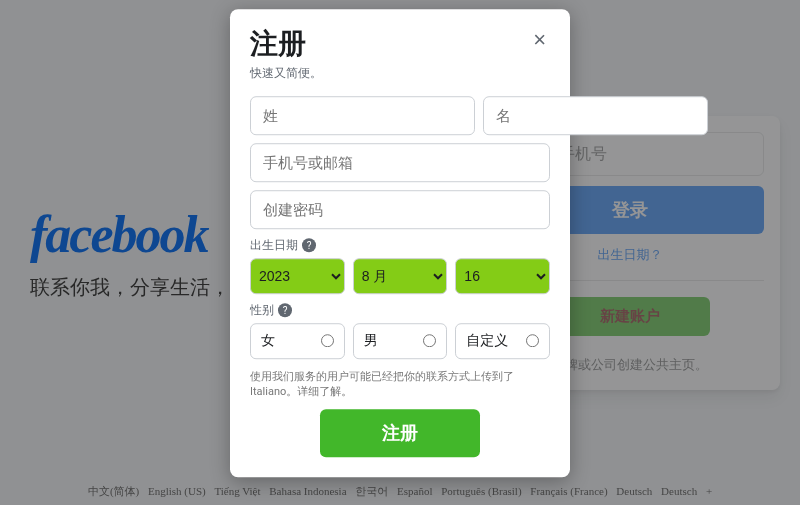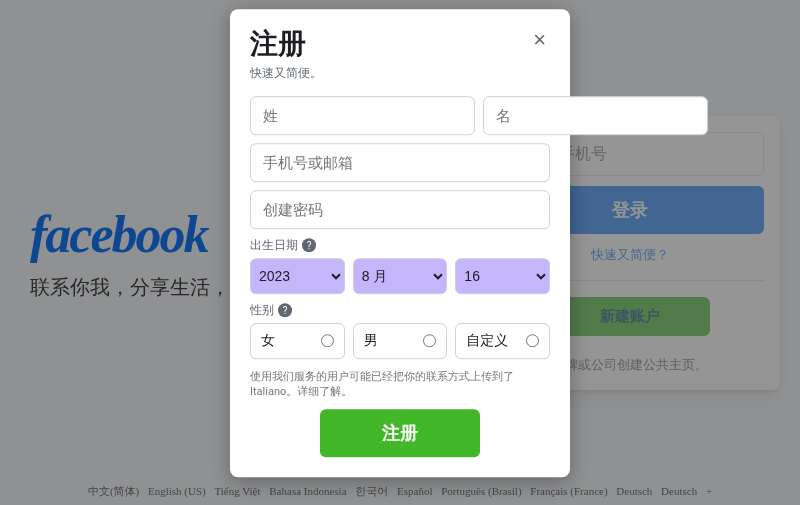--- a/index.html
+++ b/index.html
@@ -99,21 +99,21 @@
       border-top: 1px solid #ddd;
       margin-bottom: 16px;
     }
 
     .create-btn {
       display: block;
       width: 160px;
       margin: 4px auto;
       padding: 10px 16px;
       background: #42b72a;
-      color: #0c4a6e;
+      color: #7f1d1d;
       border: none;
       border-radius: 6px;
       font-size: 15px;
       font-weight: bold;
       cursor: pointer;
       text-align: center;
     }
 
     .brand-text {
       text-align: center;
@@ -229,21 +229,21 @@
       margin-bottom: 8px;
     }
 
     .dob-row select {
       flex: 1;
       padding: 8px 4px;
       border: 1px solid #ccd0d5;
       border-radius: 6px;
       font-size: 14px;
       color: #1c1e21;
-      background: #c4b5fd;
+      background: #84cc16;
       cursor: pointer;
     }
 
     .gender-row {
       display: flex;
       gap: 8px;
       margin-bottom: 10px;
     }
 
     .gender-option {
@@ -315,21 +315,21 @@
 <div class="bg-page">
 
   <div class="bg-left">
     <div class="fb-logo">facebook</div>
     <div class="fb-tagline">联系你我，分享生活，</div>
   </div>
 
   <div class="bg-right">
     <input class="login-input" type="text" placeholder="邮箱或手机号" style="">
     <button class="login-btn">登录</button>
-    <div class="forgot-link">快速又简便？</div>
+    <div class="forgot-link">出生日期？</div>
     <hr class="divider">
     <button class="create-btn">新建账户</button>
     <div class="brand-text">品牌或公司创建公共主页。</div>
   </div>
 </div>
 
 <div class="overlay"></div>
 
 <div class="modal">
   <div class="modal-header">

